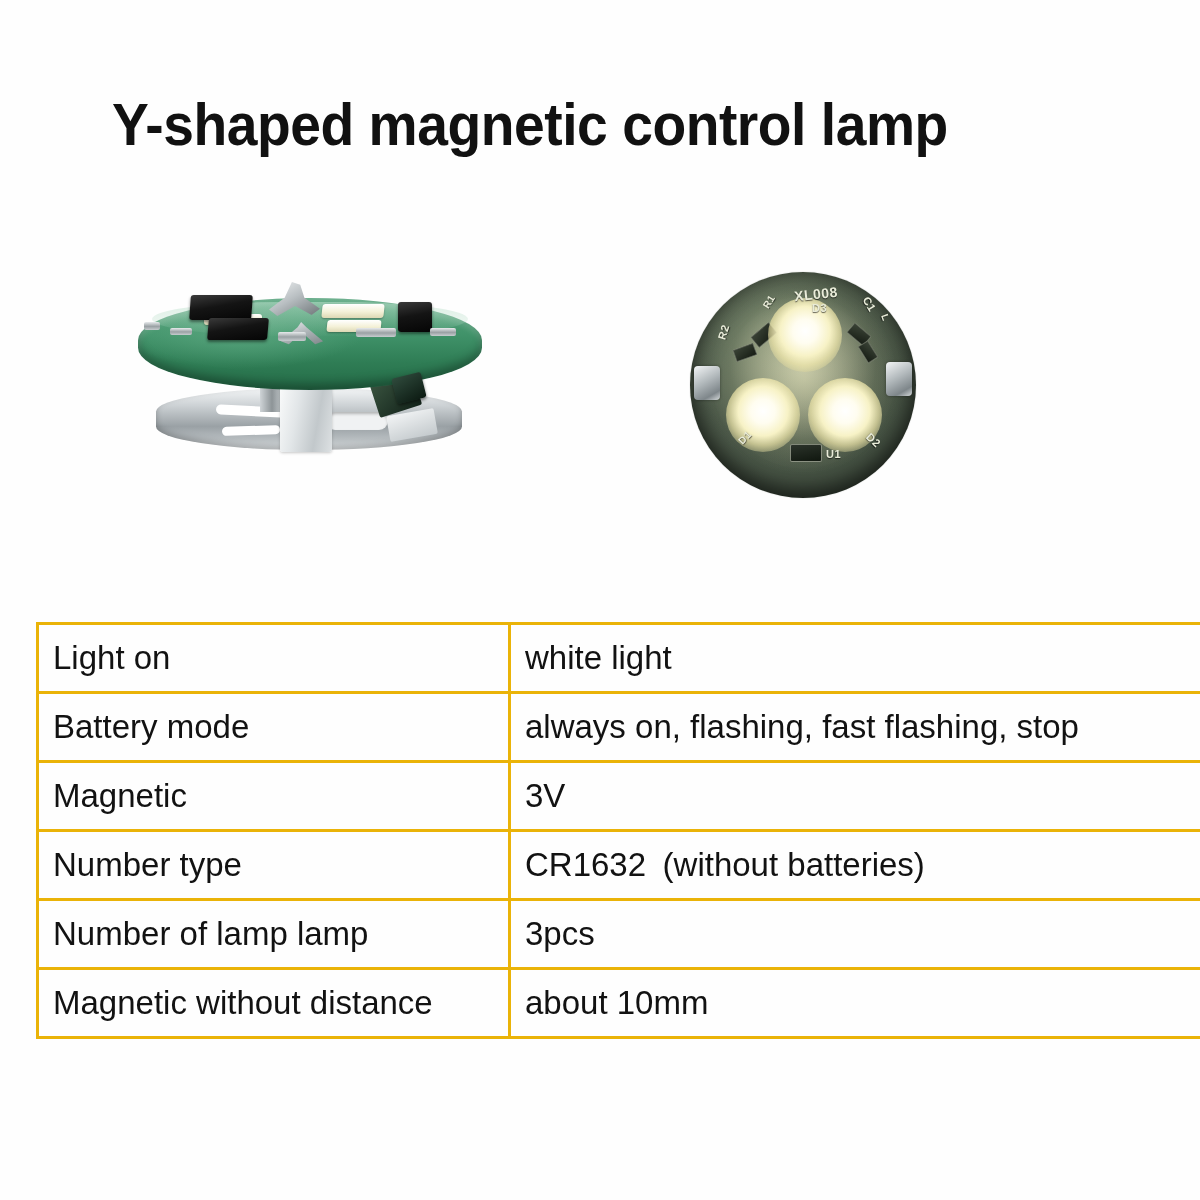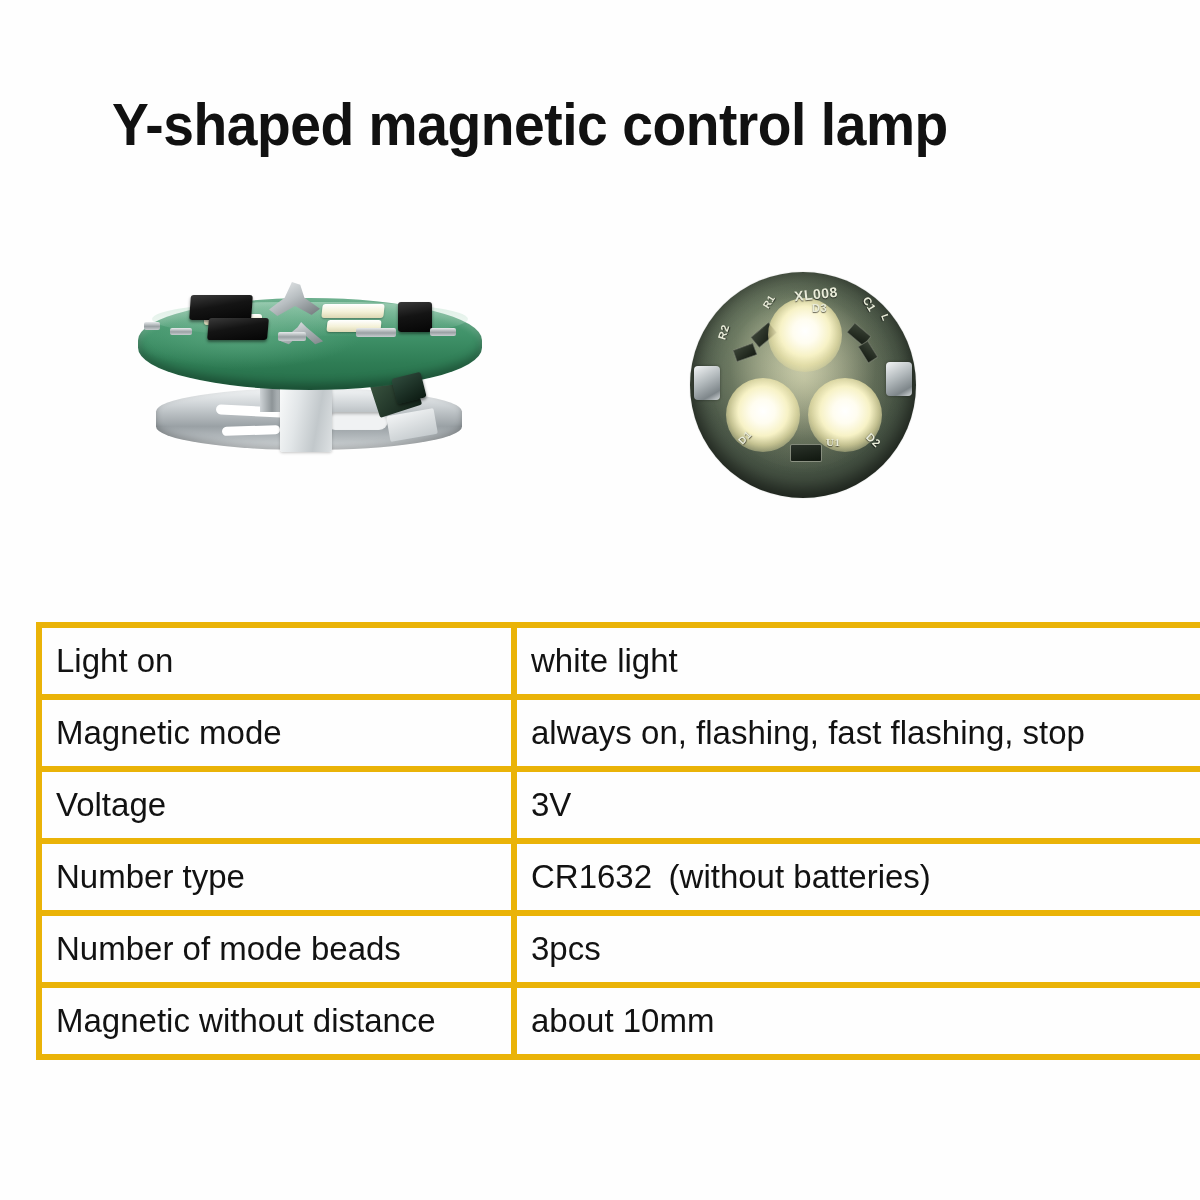--- a/index.html
+++ b/index.html
@@ -235,21 +235,21 @@
     letter-spacing: 0.5px;
     text-shadow: 0 1px 1px rgba(0,0,0,0.6);
     white-space: nowrap;
   }
   .silk-xl008 { left: 104px; top: 14px; font-size: 14px; transform: rotate(-6deg); }
   .silk-d3    { left: 122px; top: 30px; }
   .silk-c1    { left: 172px; top: 26px; transform: rotate(58deg); }
   .silk-l     { left: 192px; top: 40px; transform: rotate(70deg); font-size: 10px; }
   .silk-r1    { left: 72px;  top: 24px; transform: rotate(-58deg); font-size: 10px; }
   .silk-r2    { left: 26px;  top: 54px; transform: rotate(-72deg); }
-  .silk-u1    { left: 136px; top: 164px; font-family: Liberation Serif, serif; }
+  .silk-u1    { left: 136px; top: 176px; }
   .silk-d2    { left: 176px; top: 162px; transform: rotate(44deg); }
   .silk-d1    { left: 48px;  top: 160px; transform: rotate(-46deg); font-size: 10px; }
   .ic {
     position: absolute;
     left: 100px; top: 172px;
     width: 30px; height: 16px;
     background: linear-gradient(170deg,#2b332a,#10170f);
     border: 1px solid rgba(220,225,205,0.55);
     border-radius: 2px;
   }
@@ -267,21 +267,21 @@
   
   .spec-table {
     position: absolute;
     left: 36px;
     top: 622px;
     width: 1136px;
     border-collapse: collapse;
     table-layout: fixed;
   }
   .spec-table td {
-    border: 6px solid #eab308;
+    border: 3px solid #eab308;
     height: 66px;
     padding: 0 0 0 14px;
     font-family: "Liberation Sans", sans-serif;
     font-size: 33px;
     font-weight: 400;
     color: #121212;
     vertical-align: middle;
     line-height: 1.1;
     white-space: nowrap;
     overflow: hidden;
@@ -355,33 +355,33 @@
 
   </div>
 
   <table class="spec-table">
     <tbody>
       <tr>
         <td class="label">Light on</td>
         <td class="value">white light</td>
       </tr>
       <tr>
-        <td class="label">Magnetic mode</td>
+        <td class="label">Battery mode</td>
         <td class="value">always on, flashing, fast flashing, stop</td>
       </tr>
       <tr>
-        <td class="label">Voltage</td>
+        <td class="label">Magnetic</td>
         <td class="value">3V</td>
       </tr>
       <tr>
         <td class="label">Number type</td>
         <td class="value">CR1632 (without batteries)</td>
       </tr>
       <tr>
-        <td class="label">Number of mode beads</td>
+        <td class="label">Number of lamp lamp</td>
         <td class="value">3pcs</td>
       </tr>
       <tr>
         <td class="label">Magnetic without distance</td>
         <td class="value">about 10mm</td>
       </tr>
     </tbody>
   </table>
 
 </div>

